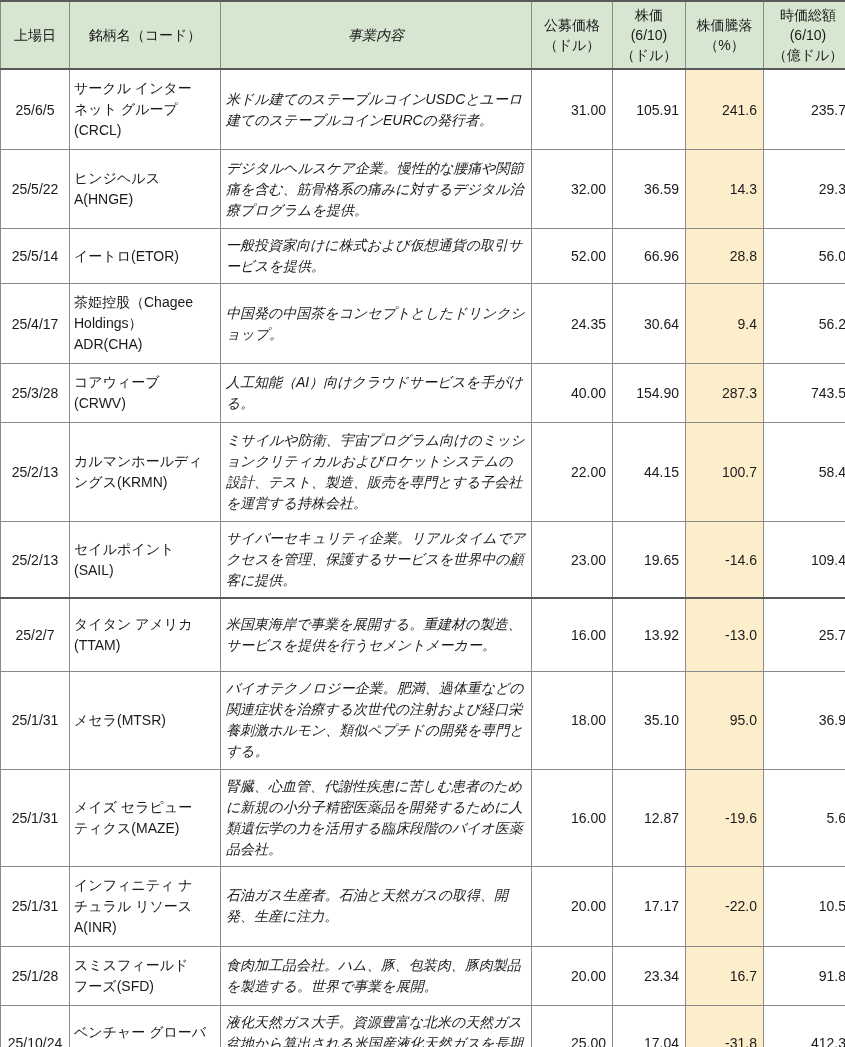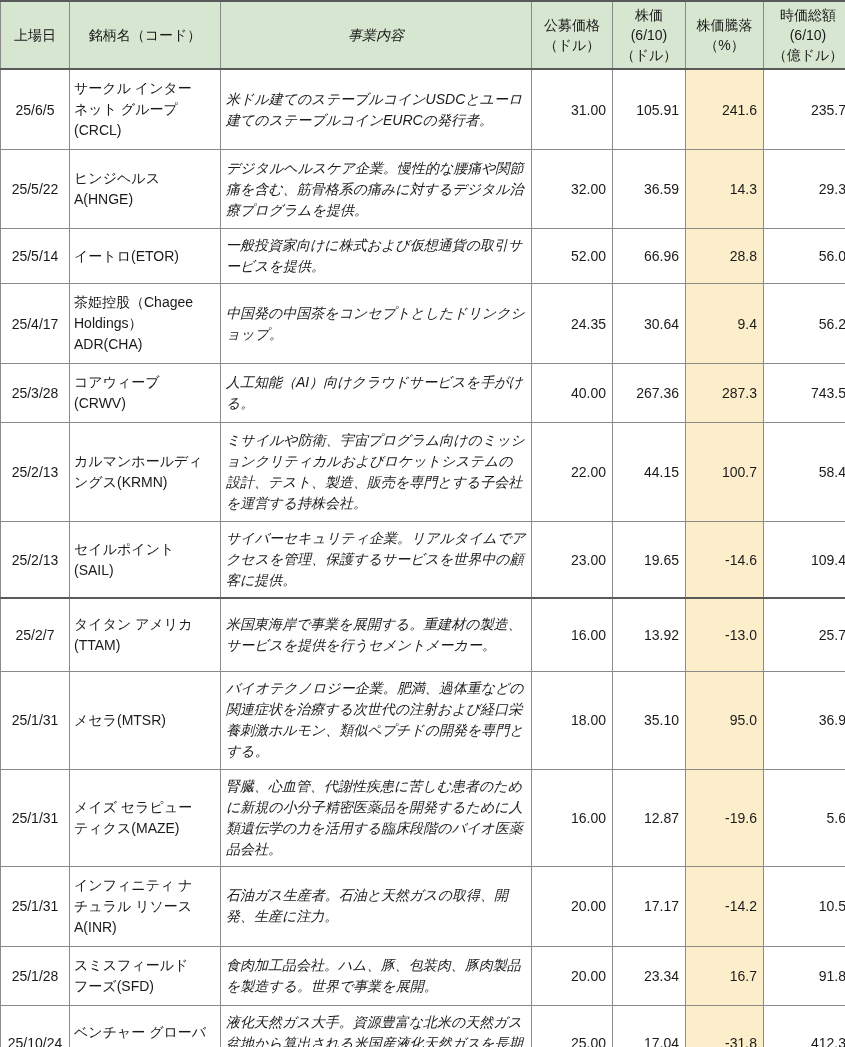--- a/index.html
+++ b/index.html
@@ -162,21 +162,21 @@
           <td class="col-market_cap num">56.2</td>
         </tr>
         <tr>
           <td class="col-listing_date">25/3/28</td>
           <td class="col-name">
             <div>コアウィーブ</div>
             <div>(CRWV)</div>
           </td>
           <td class="col-business">人工知能（AI）向けクラウドサービスを手がける。</td>
           <td class="col-ipo_price num">40.00</td>
-          <td class="col-price num">267.36</td>
+          <td class="col-price num">154.90</td>
           <td class="col-change num hl">287.3</td>
           <td class="col-market_cap num">743.5</td>
         </tr>
         <tr>
           <td class="col-listing_date">25/2/13</td>
           <td class="col-name">
             <div>カルマンホールディ</div>
             <div>ングス(KRMN)</div>
           </td>
           <td class="col-business">ミサイルや防衛、宇宙プログラム向けのミッションクリティカルおよびロケットシステムの設計、テスト、製造、販売を専門とする子会社を運営する持株会社。</td>
@@ -235,21 +235,21 @@
         <tr>
           <td class="col-listing_date">25/1/31</td>
           <td class="col-name">
             <div>インフィニティ ナ</div>
             <div>チュラル リソース</div>
             <div>A(INR)</div>
           </td>
           <td class="col-business">石油ガス生産者。石油と天然ガスの取得、開発、生産に注力。</td>
           <td class="col-ipo_price num">20.00</td>
           <td class="col-price num">17.17</td>
-          <td class="col-change num hl">-14.2</td>
+          <td class="col-change num hl">-22.0</td>
           <td class="col-market_cap num">10.5</td>
         </tr>
         <tr>
           <td class="col-listing_date">25/1/28</td>
           <td class="col-name">
             <div>スミスフィールド</div>
             <div>フーズ(SFD)</div>
           </td>
           <td class="col-business">食肉加工品会社。ハム、豚、包装肉、豚肉製品を製造する。世界で事業を展開。</td>
           <td class="col-ipo_price num">20.00</td>

